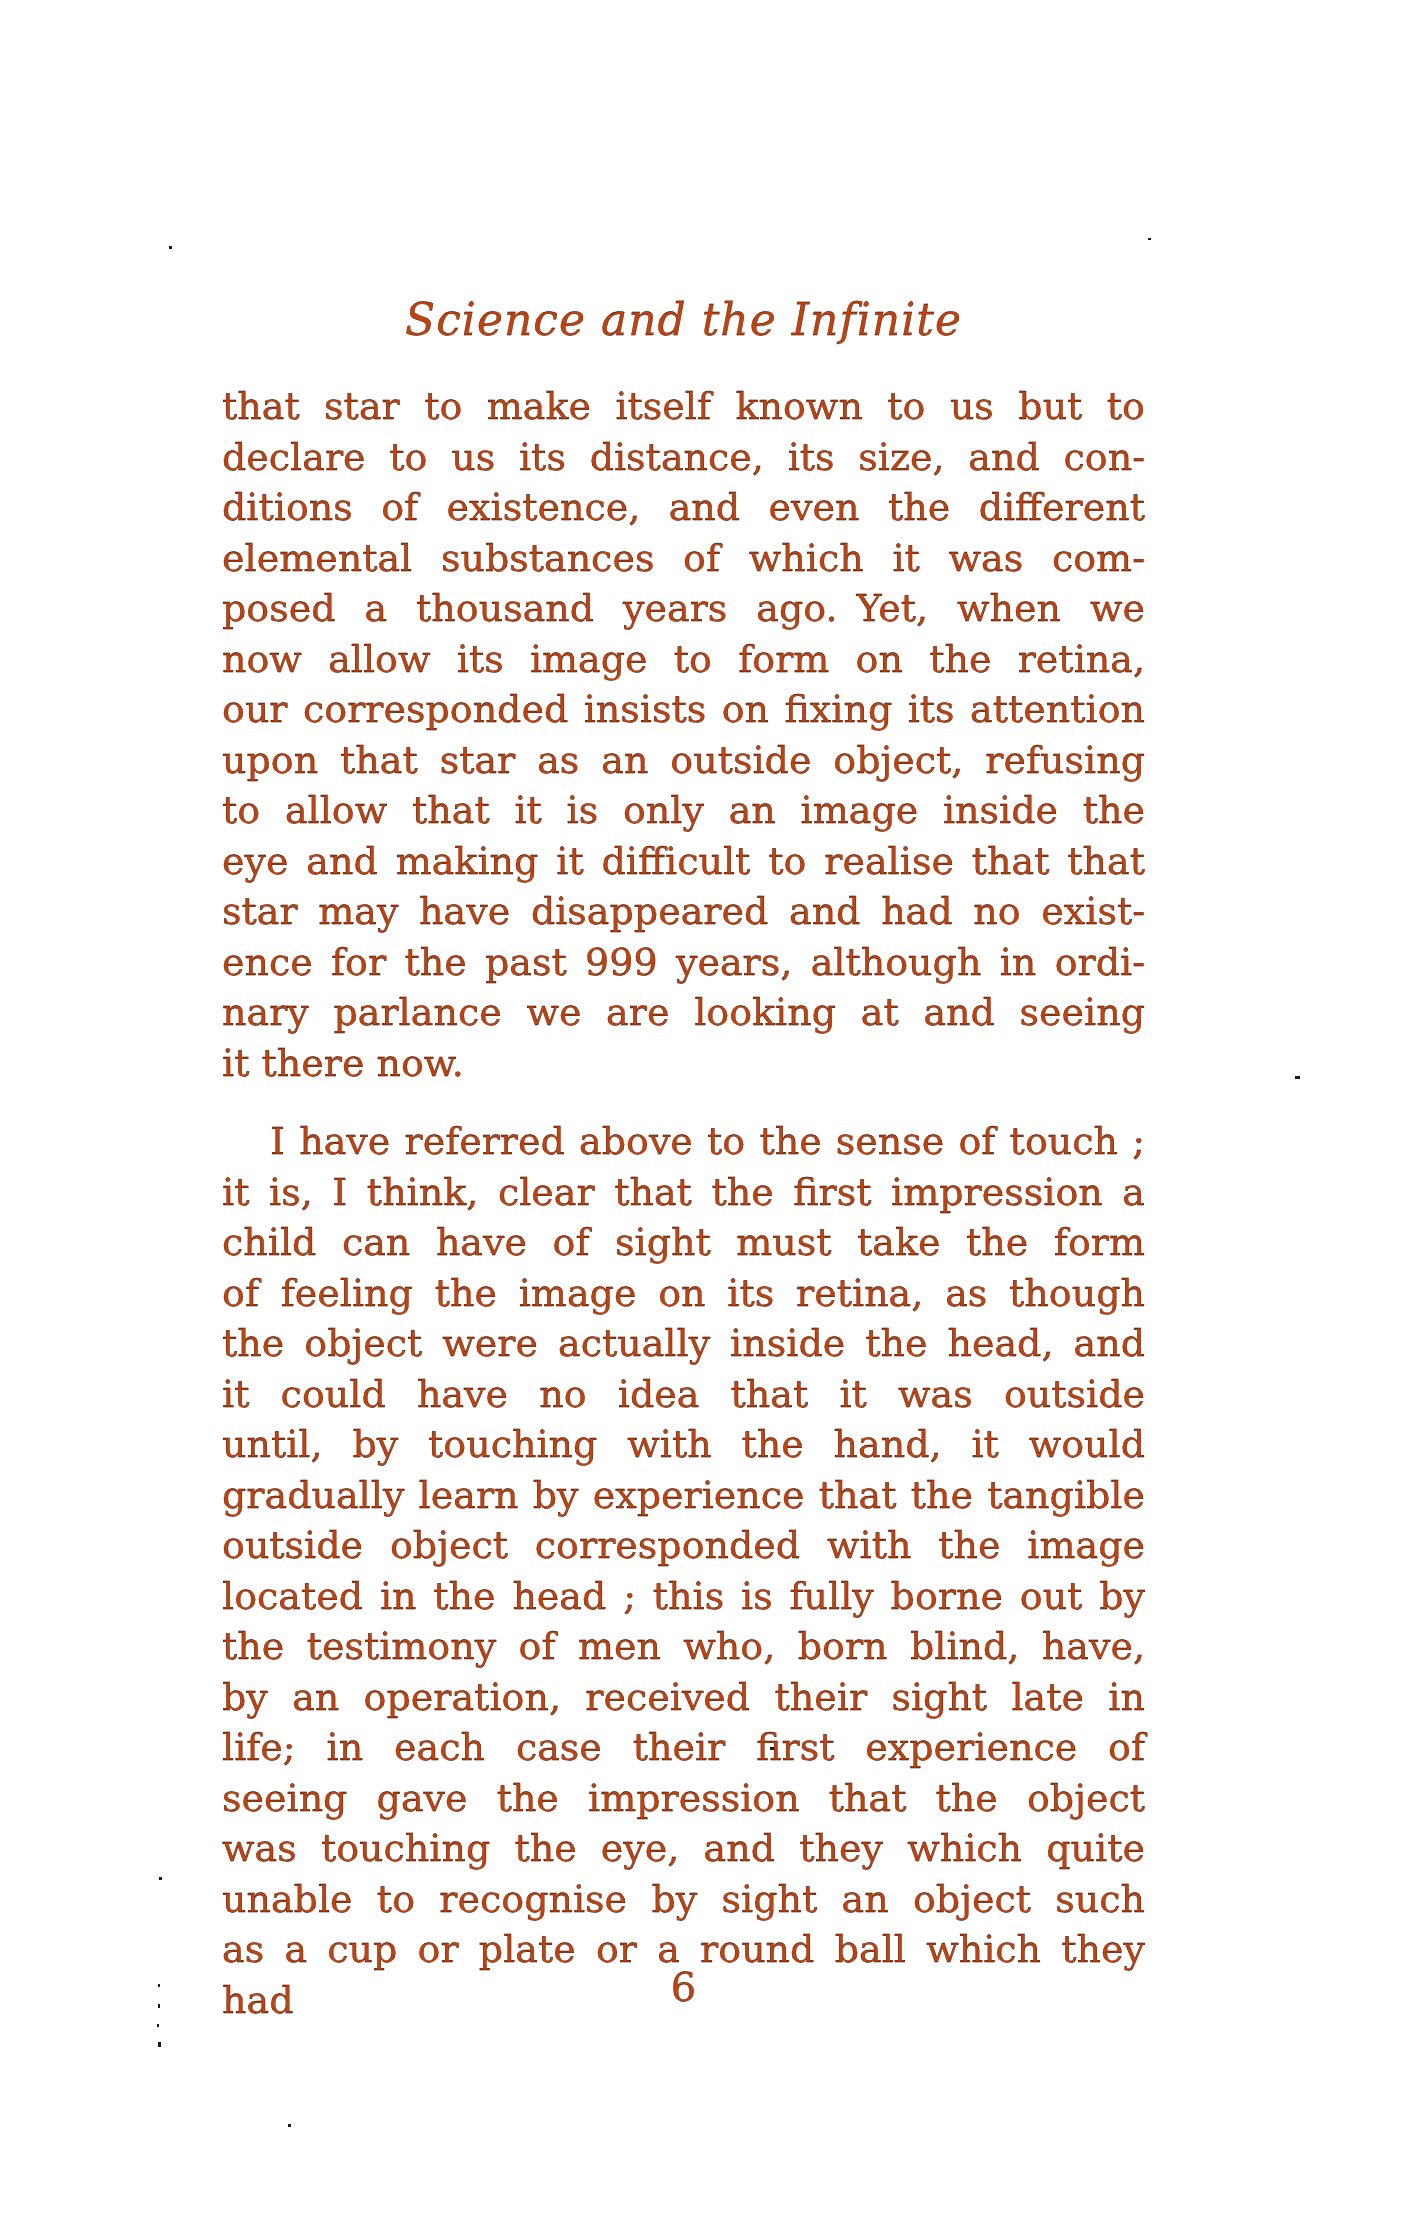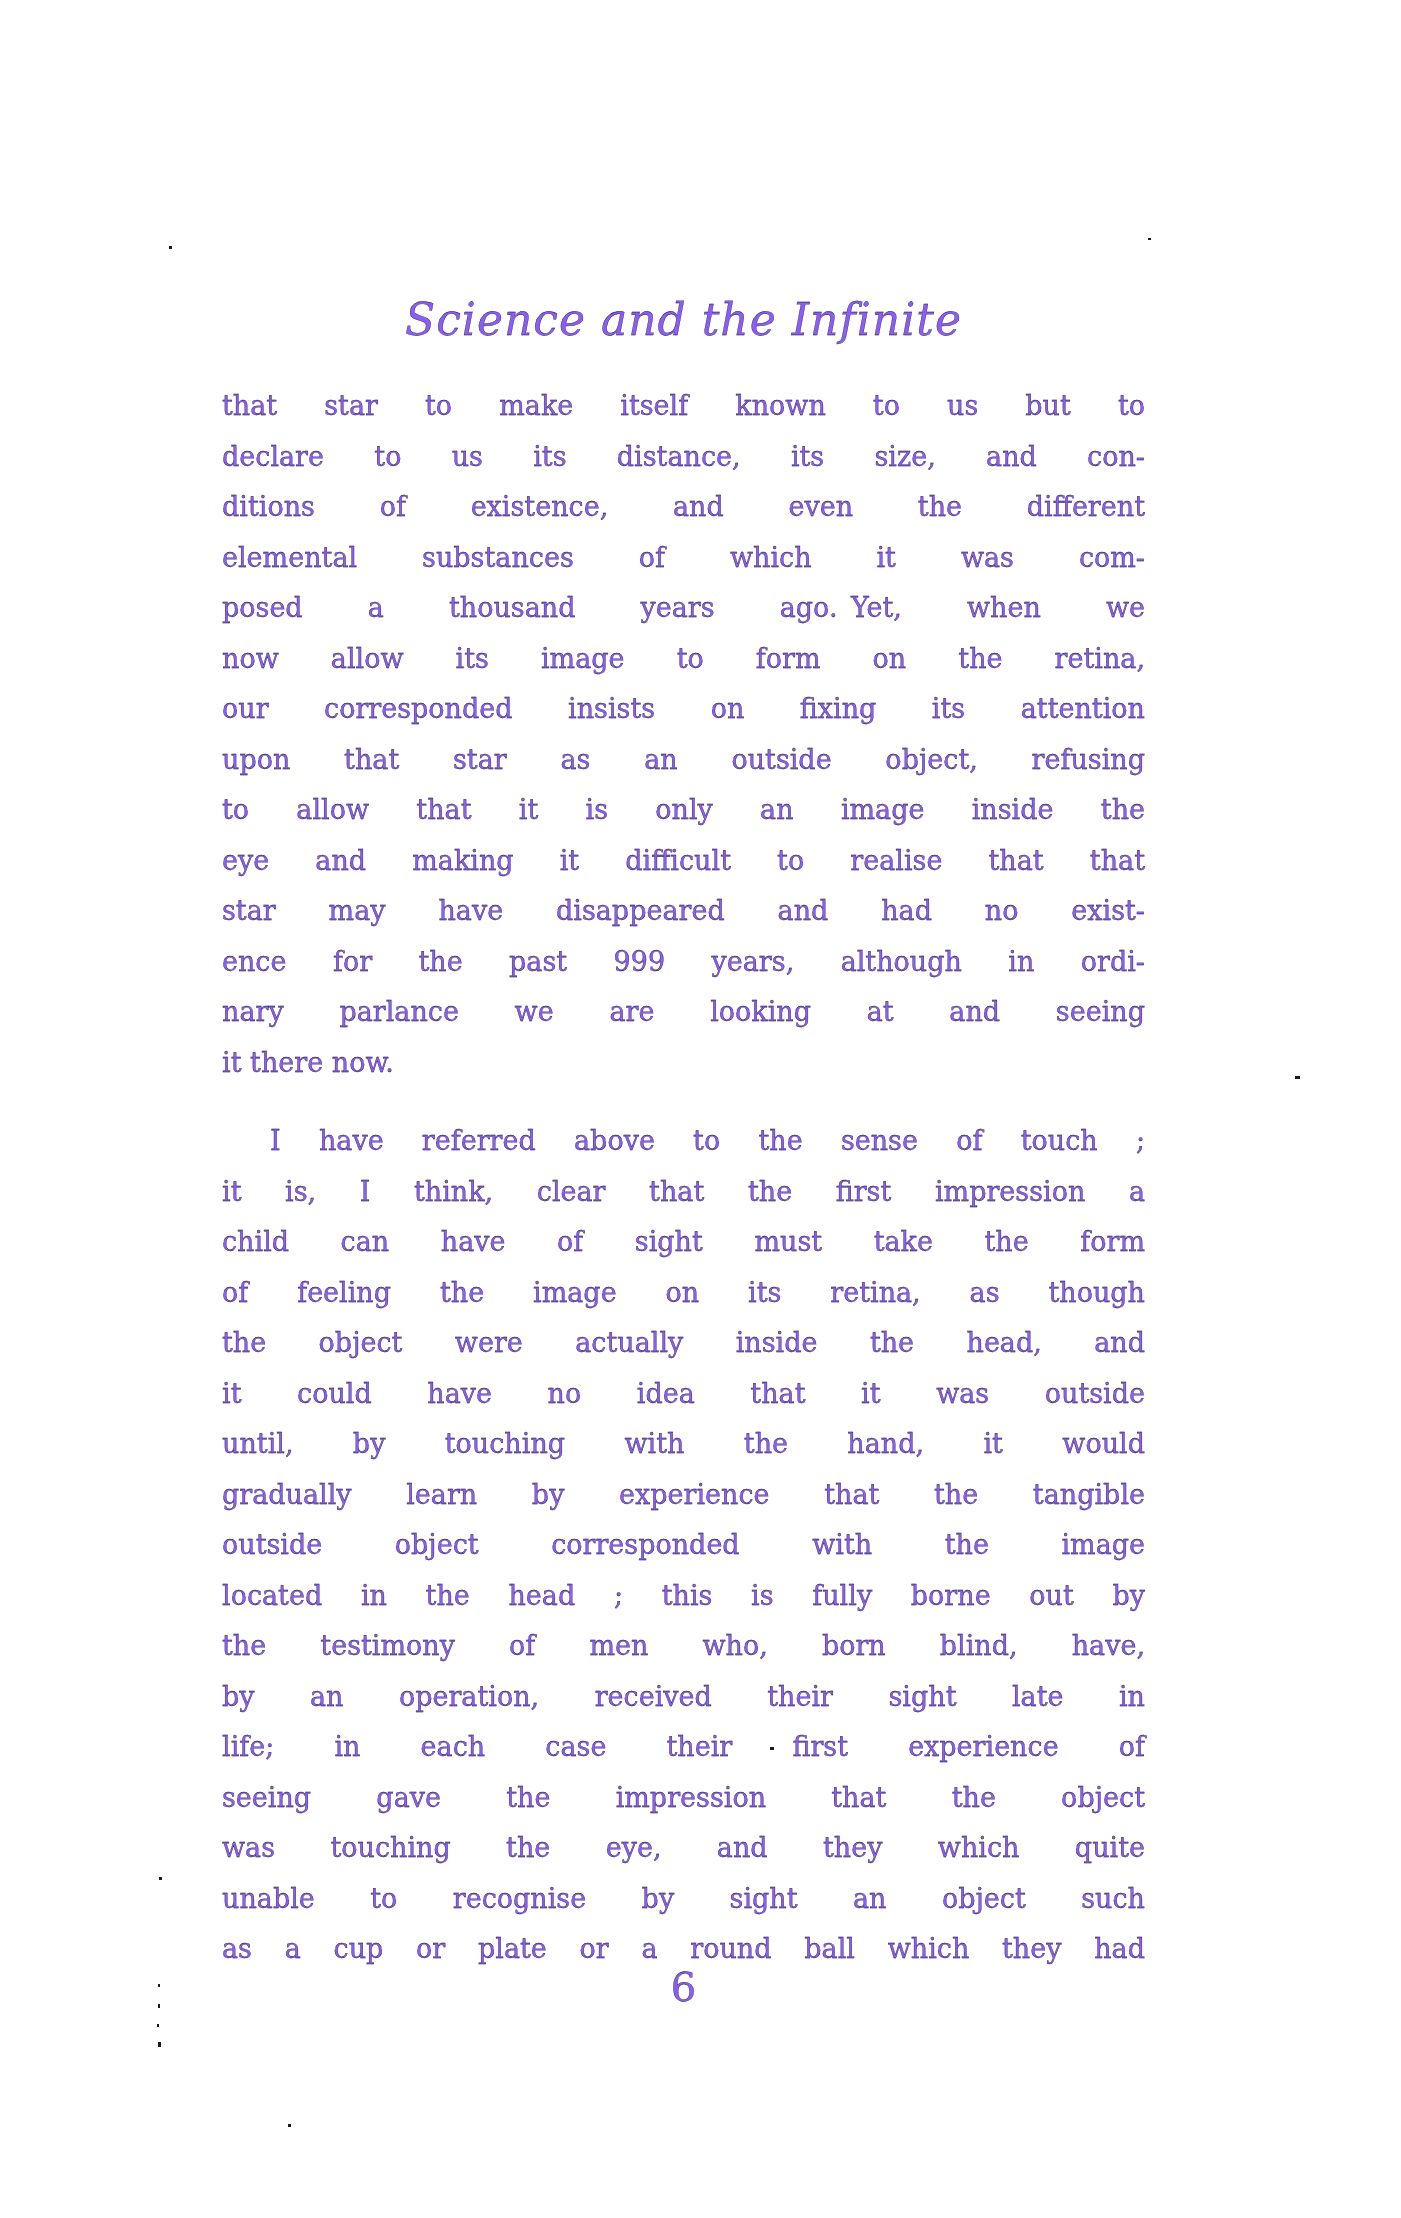--- a/index.html
+++ b/index.html
@@ -7,42 +7,42 @@
     padding: 0;
     background: #ffffff;
   }
   .page {
     position: relative;
     width: 1401px;
     height: 2218px;
     background: #ffffff;
     overflow: hidden;
     font-family: "DejaVu Serif", serif;
-    color: #8b5cf6;
+    color: #c2410c;
   }
   .title {
     position: absolute;
     top: 290px;
     left: 222px;
     width: 923px;
     margin: 0;
     text-align: center;
     font-style: italic;
     font-weight: normal;
     font-size: 44px;
     line-height: 60px;
     letter-spacing: 1px;
     -webkit-text-stroke: 0.3px #000;
   }
   .body-text {
     position: absolute;
     top: 381px;
     left: 222px;
     width: 923px;
-    font-size: 27px;
+    font-size: 38px;
     line-height: 50.5px;
     -webkit-text-stroke: 0.3px #000;
   }
   .line {
     text-align: justify;
     text-align-last: justify;
   }
   .line.last-left {
     text-align-last: left;
   }

